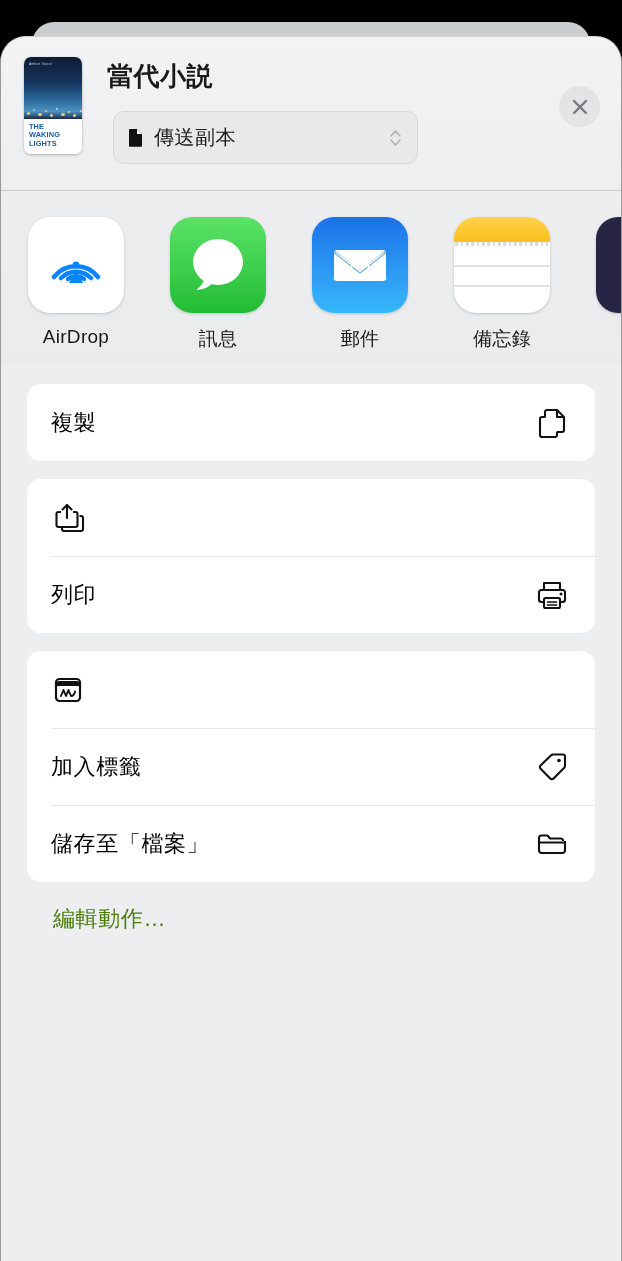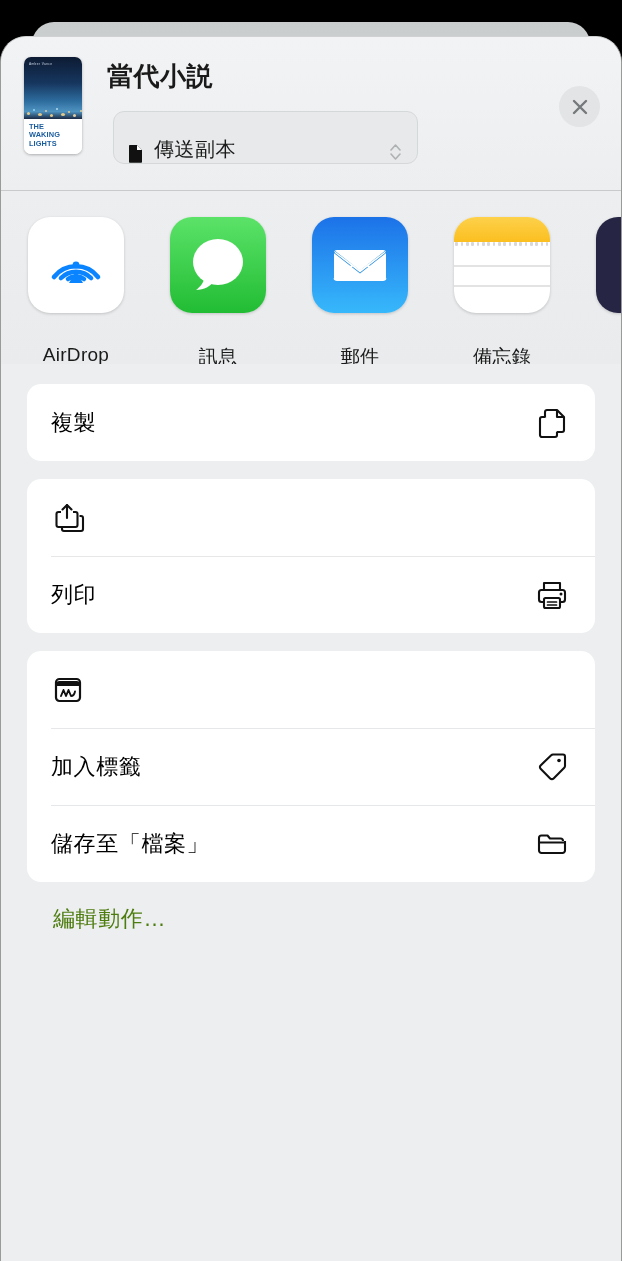--- a/index.html
+++ b/index.html
@@ -79,21 +79,21 @@
     font-size:26px; font-weight:bold; color:#1a1a1a;
     letter-spacing:.5px;
   }
 
   .format-select {
     position:absolute; left:112px; top:74px;
     width:305px; height:53px;
     background:#e7e9ea;
     border:1px solid #d5d8d9;
     border-radius:11px;
-    display:flex; align-items:flex-end;
+    display:flex; align-items:center;
     padding:0 14px;
     cursor:pointer;
   }
   .fs-doc-icon { width:15px; height:19px; margin-right:11px; flex:0 0 auto; }
   .fs-label { font-size:20px; color:#1a1a1a; letter-spacing:.5px; flex:1; }
   .fs-chevrons { width:15px; height:22px; flex:0 0 auto; opacity:.45; }
 
   .close-btn {
     position:absolute; right:21px; top:49px;
     width:41px; height:41px; border-radius:50%;
@@ -110,21 +110,20 @@
     padding:26px 0 0 0;
     display:flex;
     align-items:flex-start;
     overflow:hidden;
     background:linear-gradient(180deg,#eceeef 0%,#e9ebec 100%);
   }
   .app {
     width:142px; flex:0 0 auto;
     display:flex; flex-direction:column; align-items:center;
     cursor:pointer;
-    gap:18px;
   }
   .app:first-child { margin-left:4px; }
   .app-icon {
     width:96px; height:96px; border-radius:22px;
     overflow:hidden; position:relative;
     box-shadow:0 1px 3px rgba(0,0,0,.18);
   }
   .app-label {
     margin-top:13px;
     font-size:19px; color:#1a1a1a; letter-spacing:.3px;

